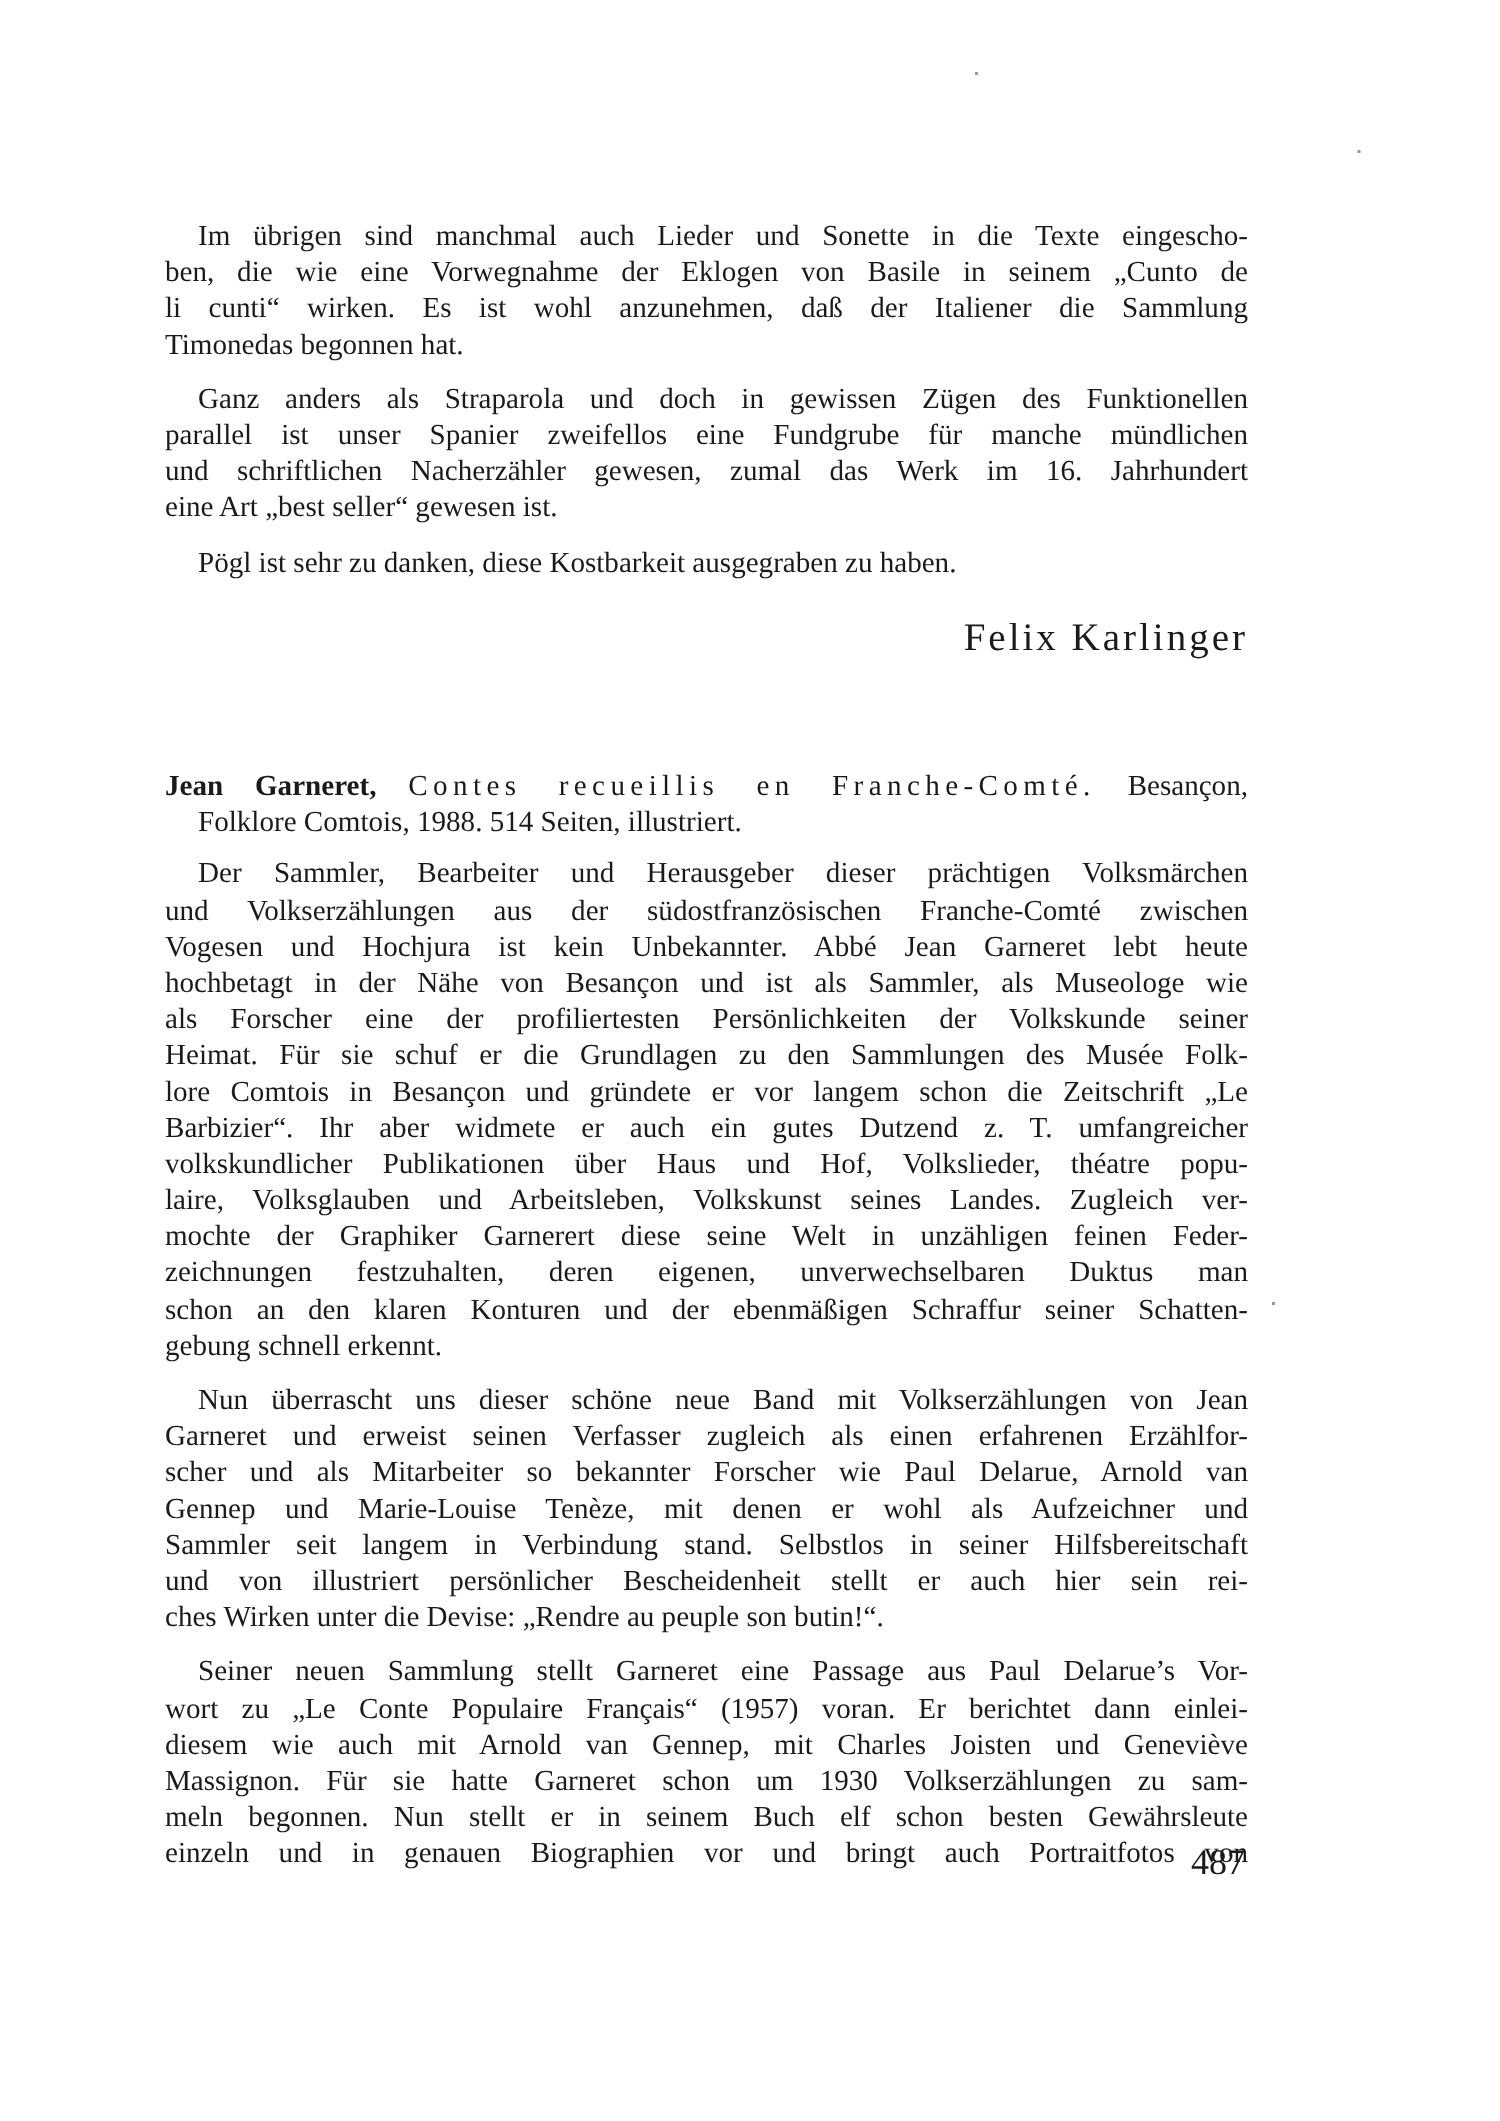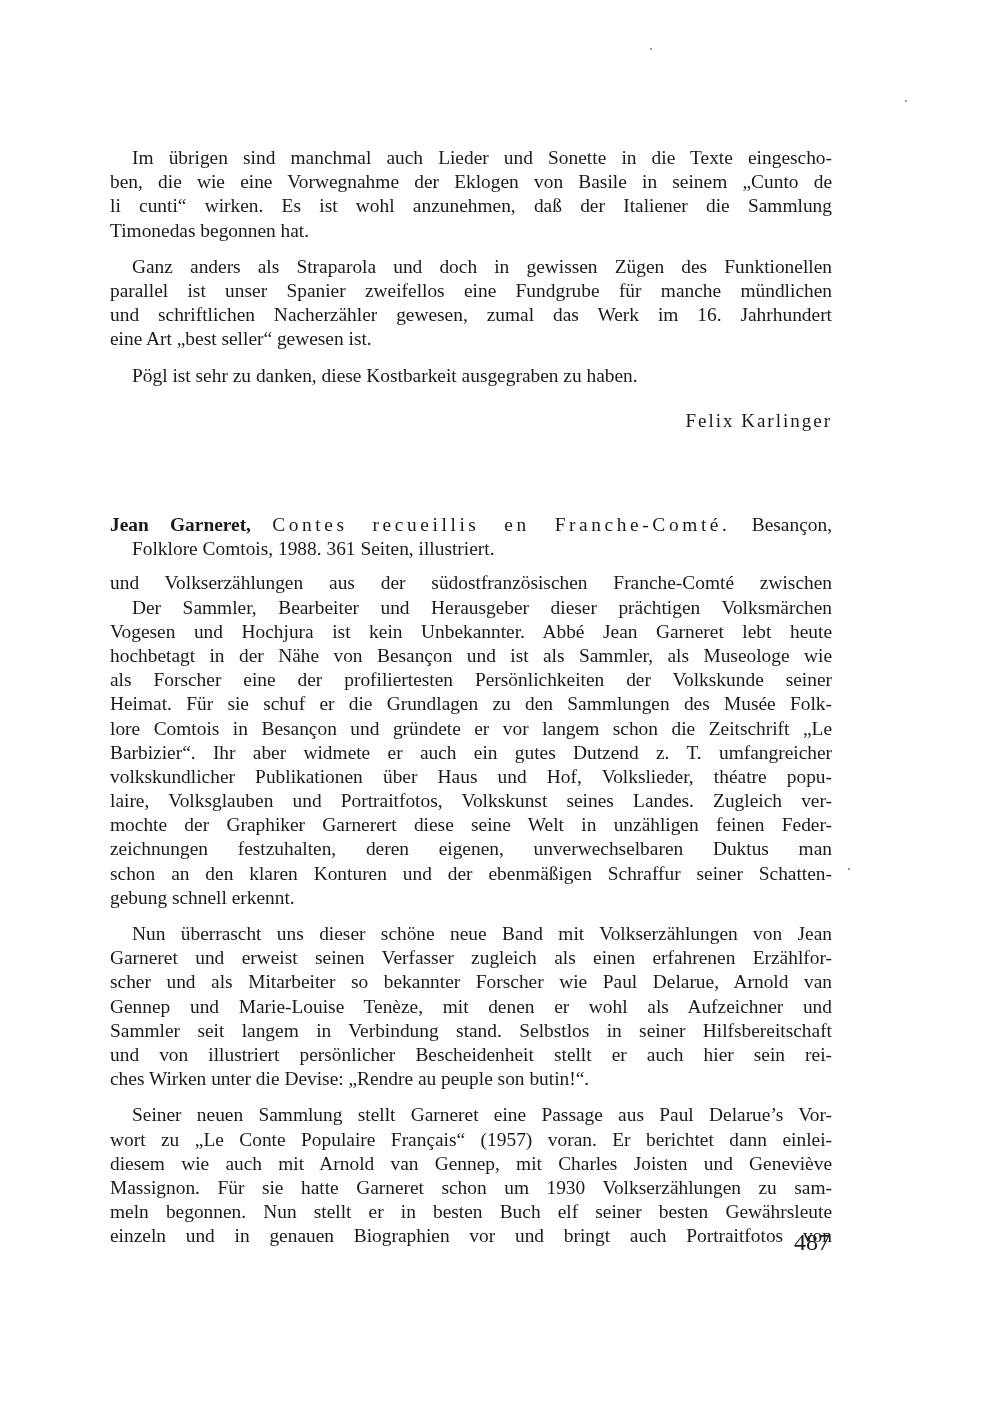--- a/index.html
+++ b/index.html
@@ -4,21 +4,21 @@
   <style>
     html, body { margin: 0; padding: 0; background: #ffffff; }
     body { width: 1000px; height: 1414px; position: relative; overflow: hidden;
            font-family: "Liberation Serif", "DejaVu Serif", serif; color: #1a1a1a; }
     .page { position: absolute; left: 110px; top: 146px; width: 722px; }
     .line { display: block; font-size: 19.4px; line-height: 24.2px; white-space: nowrap;
             text-align: justify; text-align-last: justify; height: 24.2px; }
     .line.last { text-align-last: left; }
     .indent { padding-left: 22px; }
     .para { margin-bottom: 12px; }
-    .sig { position: absolute; right: 168px; top: 410px; font-size: 19px; letter-spacing: 2px; }
+    .sig { position: absolute; right: 168px; top: 410px; font-size: 26px; letter-spacing: 2px; }
     .review { position: absolute; left: 110px; top: 513px; width: 722px; }
     .hdr-author { font-weight: bold; }
     .hdr-title { letter-spacing: 3.6px; }
     .hang { padding-left: 22px; }
     .pagenum { position: absolute; left: 794px; top: 1229px; font-size: 24px; }
     .mark { position: absolute; width: 2px; height: 2px; background: #999; }
   </style>
 </head>
 <body>
 
@@ -42,34 +42,34 @@
 
 <div class="sig">Felix Karlinger</div>
 
 <div class="review">
   <div class="para" style="margin-bottom:10px;">
     <span class="line">
       <span class="hdr-author">Jean Garneret,</span>
       <span class="hdr-title">Contes recueillis en Franche-Comté.</span>
       <span>Besançon,</span>
     </span>
-    <span class="line last hang">Folklore Comtois, 1988. 361 Seiten, illustriert.</span>
+    <span class="line last hang">Folklore Comtois, 1988. 514 Seiten, illustriert.</span>
   </div>
 
   <div class="para">
+    <span class="line indent">Der Sammler, Bearbeiter und Herausgeber dieser prächtigen Volksmärchen</span>
     <span class="line">und Volkserzählungen aus der südostfranzösischen Franche-Comté zwischen</span>
-    <span class="line indent">Der Sammler, Bearbeiter und Herausgeber dieser prächtigen Volksmärchen</span>
     <span class="line">Vogesen und Hochjura ist kein Unbekannter. Abbé Jean Garneret lebt heute</span>
     <span class="line">hochbetagt in der Nähe von Besançon und ist als Sammler, als Museologe wie</span>
     <span class="line">als Forscher eine der profiliertesten Persönlichkeiten der Volkskunde seiner</span>
     <span class="line">Heimat. Für sie schuf er die Grundlagen zu den Sammlungen des Musée Folk-</span>
     <span class="line">lore Comtois in Besançon und gründete er vor langem schon die Zeitschrift „Le</span>
     <span class="line">Barbizier“. Ihr aber widmete er auch ein gutes Dutzend z. T. umfangreicher</span>
     <span class="line">volkskundlicher Publikationen über Haus und Hof, Volkslieder, théatre popu-</span>
-    <span class="line">laire, Volksglauben und Portraitfotos, Volkskunst seines Landes. Zugleich ver-</span>
+    <span class="line">laire, Volksglauben und Arbeitsleben, Volkskunst seines Landes. Zugleich ver-</span>
     <span class="line">mochte der Graphiker Garnerert diese seine Welt in unzähligen feinen Feder-</span>
     <span class="line">zeichnungen festzuhalten, deren eigenen, unverwechselbaren Duktus man</span>
     <span class="line">schon an den klaren Konturen und der ebenmäßigen Schraffur seiner Schatten-</span>
     <span class="line last">gebung schnell erkennt.</span>
   </div>
 
   <div class="para">
     <span class="line indent">Nun überrascht uns dieser schöne neue Band mit Volkserzählungen von Jean</span>
     <span class="line">Garneret und erweist seinen Verfasser zugleich als einen erfahrenen Erzählfor-</span>
     <span class="line">scher und als Mitarbeiter so bekannter Forscher wie Paul Delarue, Arnold van</span>
@@ -77,21 +77,21 @@
     <span class="line">Sammler seit langem in Verbindung stand. Selbstlos in seiner Hilfsbereitschaft</span>
     <span class="line">und von illustriert persönlicher Bescheidenheit stellt er auch hier sein rei-</span>
     <span class="line last">ches Wirken unter die Devise: „Rendre au peuple son butin!“.</span>
   </div>
 
   <div class="para">
     <span class="line indent">Seiner neuen Sammlung stellt Garneret eine Passage aus Paul Delarue’s Vor-</span>
     <span class="line">wort zu „Le Conte Populaire Français“ (1957) voran. Er berichtet dann einlei-</span>
     <span class="line">diesem wie auch mit Arnold van Gennep, mit Charles Joisten und Geneviève</span>
     <span class="line">Massignon. Für sie hatte Garneret schon um 1930 Volkserzählungen zu sam-</span>
-    <span class="line">meln begonnen. Nun stellt er in besten Buch elf seiner besten Gewährsleute</span>
+    <span class="line">meln begonnen. Nun stellt er in seinem Buch elf schon besten Gewährsleute</span>
     <span class="line">einzeln und in genauen Biographien vor und bringt auch Portraitfotos von</span>
   </div>
 </div>
 
 <div class="pagenum">487</div>
 
 <div class="mark" style="left:650px; top:48px;"></div>
 <div class="mark" style="left:905px; top:100px;"></div>
 <div class="mark" style="left:848px; top:868px;"></div>
 

